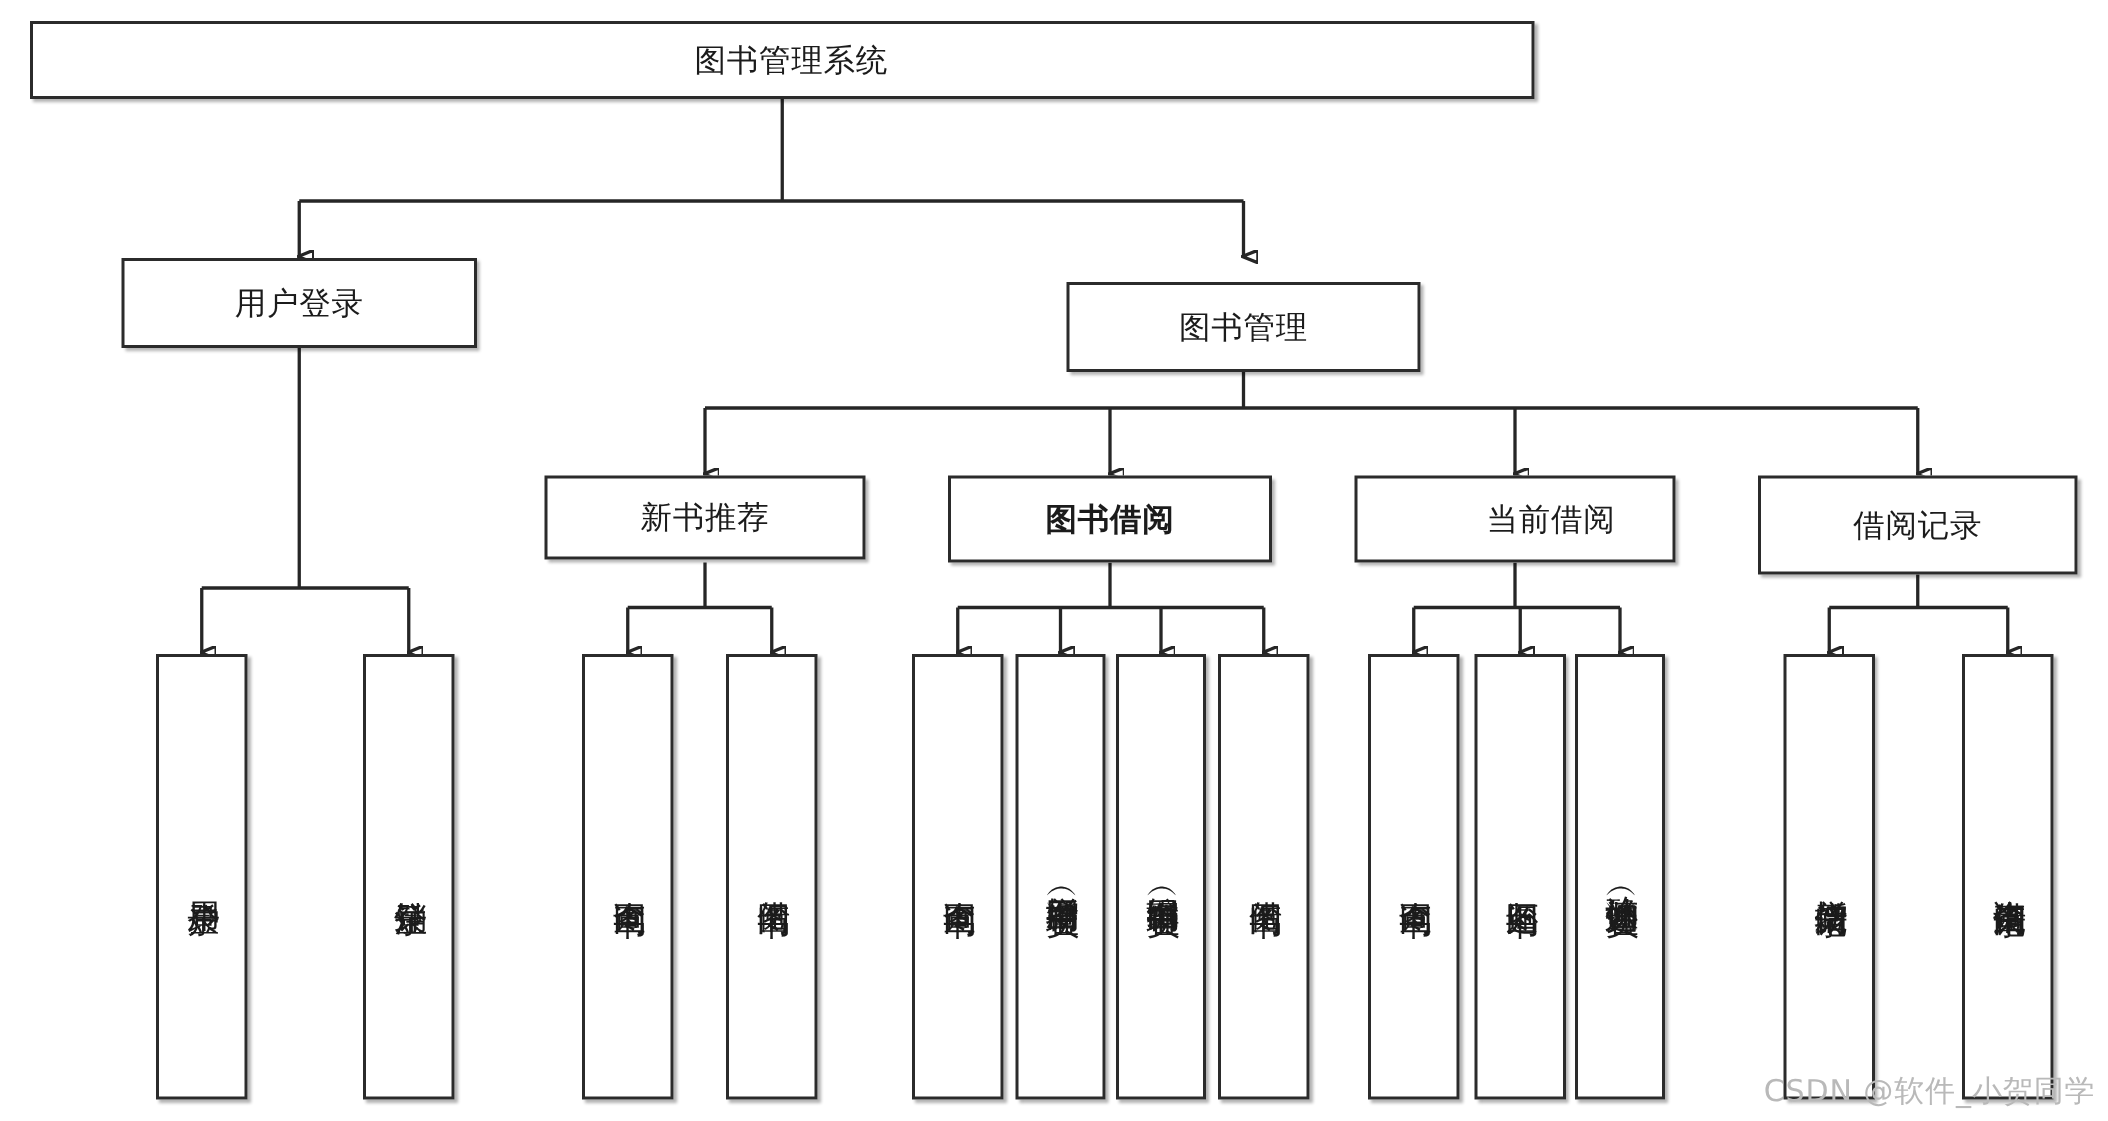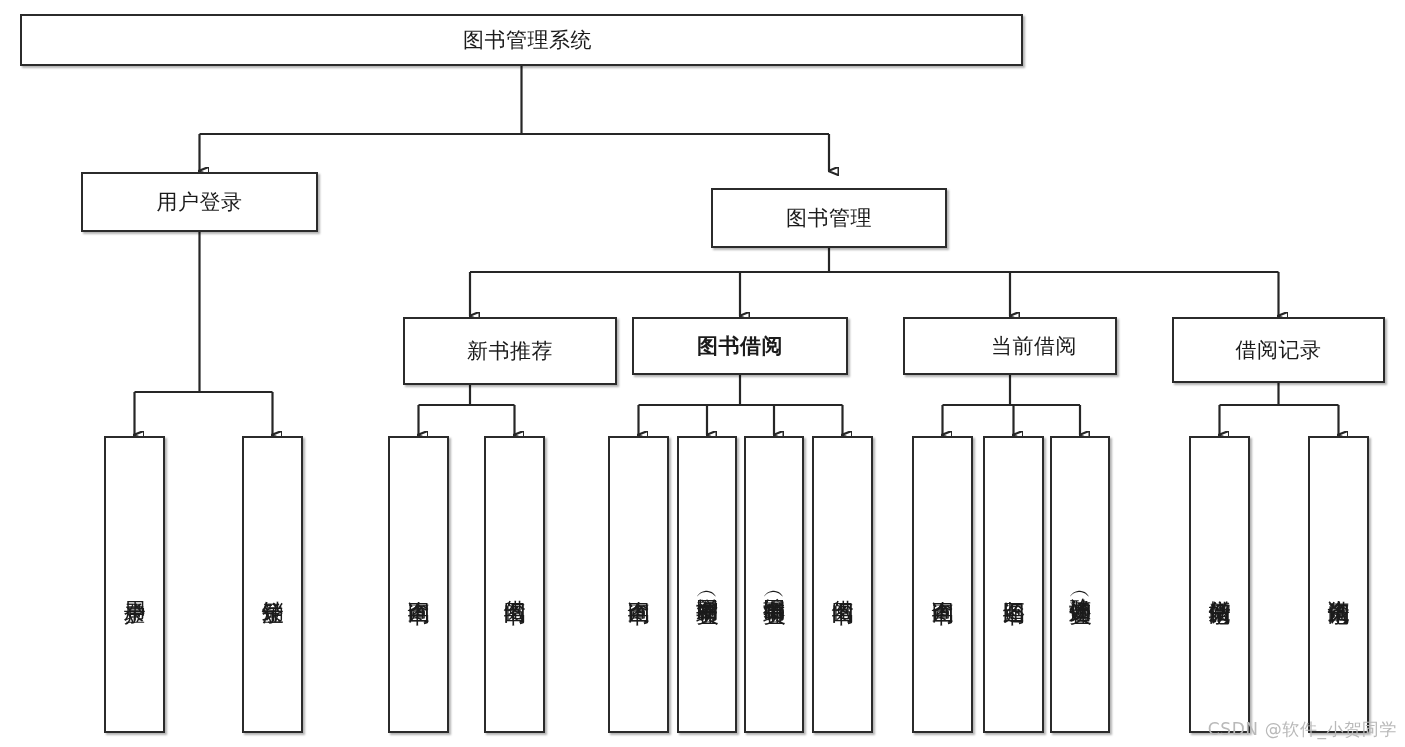--- a/index.html
+++ b/index.html
@@ -58,21 +58,21 @@
   #edge-layer path, #edge-layer line {
     stroke: #262626;
     stroke-width: 2.2;
     fill: none;
   }
   .watermark {
     position: absolute;
     right: 8px;
     bottom: 6px;
     color: #b9b9b9;
-    font-size: 17px;
+    font-size: 20px;
     letter-spacing: 0.6px;
     white-space: nowrap;
     user-select: none;
   }
 </style>
 </head>
 <body>
 
 <div id="diagram-root">
   <svg id="edge-layer" viewBox="0 0 1405 747" xmlns="http://www.w3.org/2000/svg">
@@ -120,21 +120,21 @@
   <div id="nodes-group">
       <div class="node-box" style="left: 20px; top: 14px; width: 1003px; height: 52px; padding-left: 12px;">
         <span class="node-label">图书管理系统</span>
       </div>
       <div class="node-box" style="left: 81px; top: 172px; width: 237px; height: 60px;">
         <span class="node-label">用户登录</span>
       </div>
       <div class="node-box" style="left: 711px; top: 172px; width: 236px; height: 60px; margin-top: 16px;">
         <span class="node-label">图书管理</span>
       </div>
-      <div class="node-box" style="left: 363px; top: 317px; width: 214px; height: 68px; margin-left: 40px;">
+      <div class="node-box" style="left: 363px; top: 317px; width: 214px; height: 56px;">
         <span class="node-label">新书推荐</span>
       </div>
       <div class="node-box" style="left: 632px; top: 317px; width: 216px; height: 58px; font-weight: bold;">
         <span class="node-label">图书借阅</span>
       </div>
       <div class="node-box" style="left: 903px; top: 317px; width: 214px; height: 58px; padding-left: 48px;">
         <span class="node-label">当前借阅</span>
       </div>
       <div class="node-box" style="left: 1172px; top: 317px; width: 213px; height: 66px;">
         <span class="node-label">借阅记录</span>

